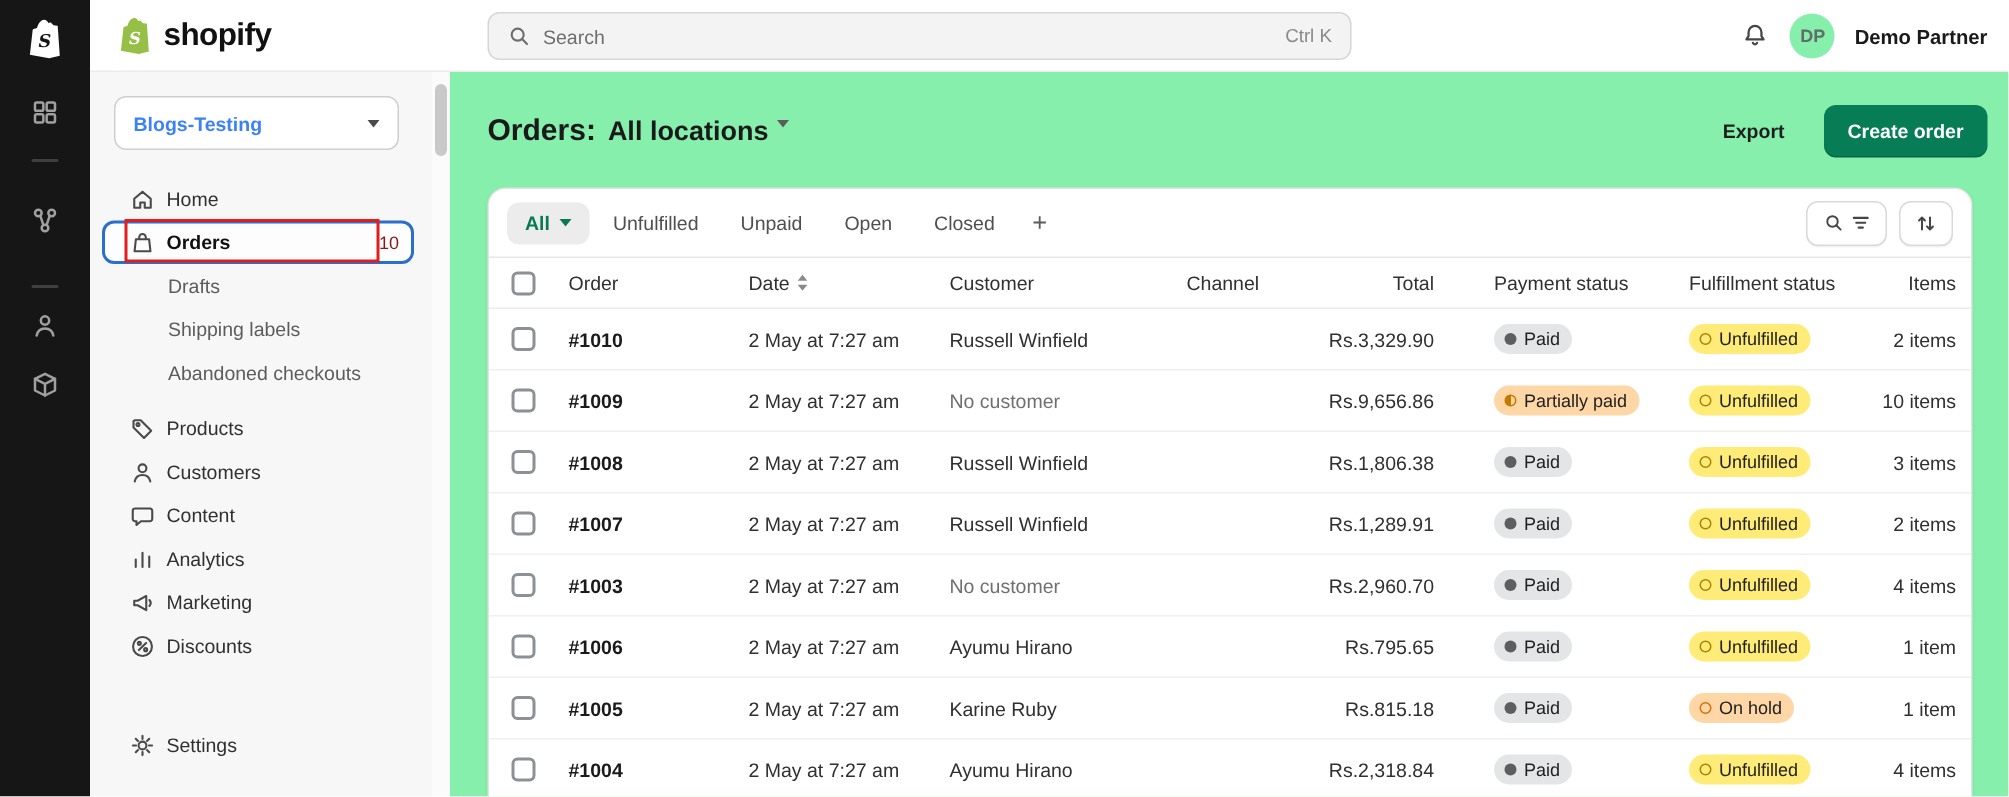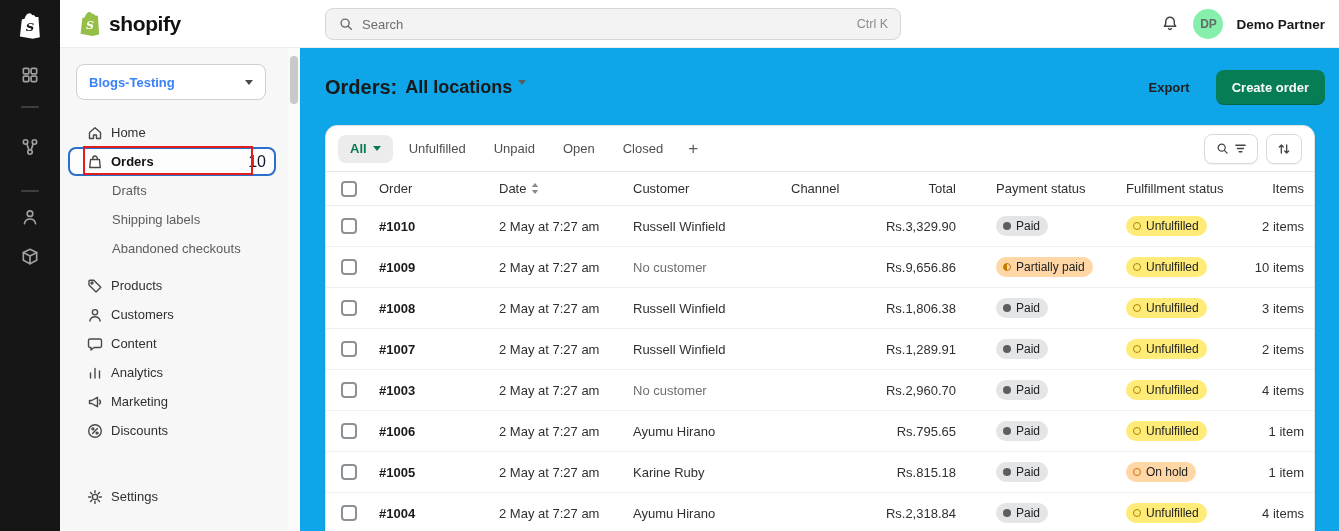--- a/index.html
+++ b/index.html
@@ -48,31 +48,31 @@
   .nav-list{position:absolute;top:70px;left:8px;right:12px}
   .nav-item{height:29px;display:flex;align-items:center;padding:0 8px 0 18px;border-radius:8px;font-size:13px;color:#303030;cursor:pointer}
   .nav-item .nlabel{font-weight:500}
   .nav-item.sub{padding-left:44px;color:#5c5c5c}
   .nav-item.sub .nlabel{font-weight:400}
   .nav-item.gap{margin-top:8px}
   .nav-item.selected{background:#fdfdfd;border:2px solid var(--selected-nav-border-blue);padding-left:16px}
   .nav-item.selected .nlabel{font-weight:700;color:#111}
   .nicon{width:18px;height:18px;margin-right:7px;display:flex;align-items:center;justify-content:center}
   .nicon svg{stroke:#4a4a4a;fill:none;stroke-width:1.4;stroke-linecap:round;stroke-linejoin:round}
-  .nbadge{margin-left:auto;font-size:16px;color:#0f172a}
+  .nbadge{margin-left:auto;font-size:12px;color:#7f1d1d}
   .settings-item{position:absolute;left:8px;right:12px;bottom:20px;height:29px;display:flex;align-items:center;
                  padding:0 8px 0 18px;border-radius:8px;font-size:13px;font-weight:500;color:#303030;cursor:pointer}
   .settings-item .nicon{margin-right:7px}
 
   
   .sb-scroll{position:absolute;left:288px;top:48px;width:12px;bottom:0;background:#fbfbfb}
   .sb-thumb{margin:8px auto 0;width:8px;height:48px;background:#c9c9c9;border-radius:4px;cursor:grab}
 
   
-  .main{position:absolute;left:300px;top:48px;right:0;bottom:0;background:#0ea5e9}
+  .main{position:absolute;left:300px;top:48px;right:0;bottom:0;background:#86efac}
   .page-header{position:absolute;top:22px;left:25px;right:14px;display:flex;align-items:center}
   .page-title{display:flex;align-items:center;gap:8px;font-size:20px;font-weight:700;color:#1a1a1a}
   .loc-btn{display:flex;align-items:flex-start;gap:6px;font-size:18px;font-weight:700;color:#1a1a1a;background:none;border:none;cursor:pointer;font-family:inherit}
   .loc-btn .caret{color:#5c5c5c;margin-top:3px}
   .hdr-actions{margin-left:auto;display:flex;align-items:center;gap:16px}
   .export-btn{background:none;border:none;font-family:inherit;font-size:13px;font-weight:700;color:#1f1f1f;cursor:pointer;padding:8px 10px}
   .create-btn{background:var(--primary-button-green);color:#fff;border:none;border-radius:8px;height:35px;padding:0 16px;
               font-family:inherit;font-size:13px;font-weight:700;cursor:pointer;box-shadow:inset 0 -1px 0 rgba(0,0,0,.2)}
 
   .card{position:absolute;top:77px;left:25px;width:990px;height:500px;background:#fff;border:1px solid #e3e3e3;

